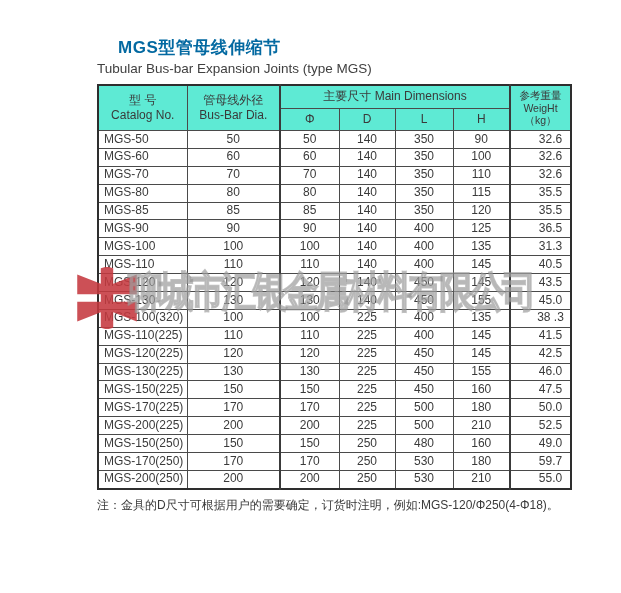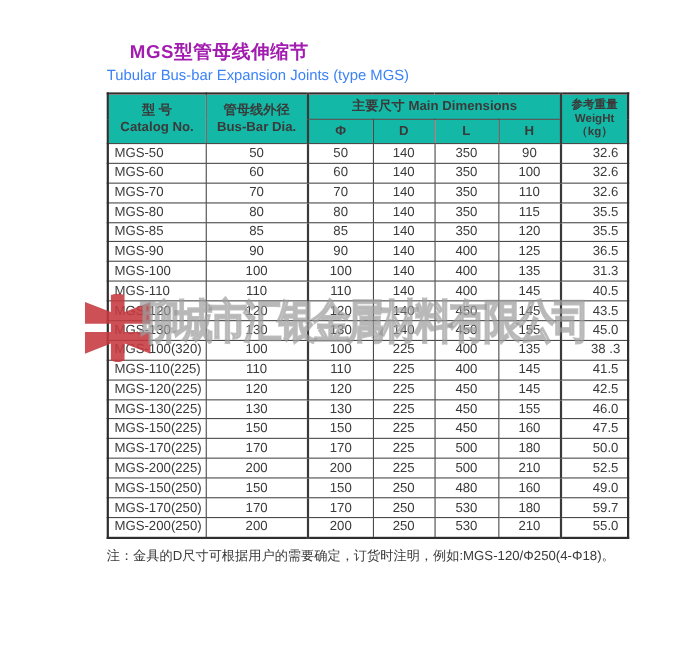--- a/index.html
+++ b/index.html
@@ -5,39 +5,39 @@
   html,body { margin:0; padding:0; }
   body {
     width:621px; height:593px; background:#ffffff;
     font-family:"Liberation Sans","DejaVu Sans",sans-serif;
     color:#3a3a3a; position:relative; overflow:hidden;
   }
   .page { position:absolute; inset:0; }
 
   .title-zh {
     position:absolute; left:118px; top:36px;
-    font-size:17px; font-weight:bold; color:#a21caf; letter-spacing:0.5px;
+    font-size:17px; font-weight:bold; color:#0369a1; letter-spacing:0.5px;
   }
   .subtitle-en {
     position:absolute; left:97px; top:61px;
-    font-size:13.5px; color:#3b82f6;
+    font-size:13.5px; color:#404040;
   }
 
   table.spec-table {
     position:absolute; left:97px; top:84px;
     border-collapse:collapse; table-layout:fixed; width:473px;
     background:#ffffff;
   }
   .spec-table th, .spec-table td {
     border:1px solid #4a4a4a; padding:0;
     font-size:12px; text-align:center; vertical-align:middle;
     color:#3a3a3a; line-height:1.15; overflow:hidden; white-space:nowrap;
   }
   .spec-table { border:2px solid #2e2e2e; }
-  .spec-table thead th { background:#14b8a6; font-weight:bold; height:22px; }
+  .spec-table thead th { background:#5eead4; font-weight:normal; height:22px; }
   .spec-table thead th.two-line { line-height:1.25; }
   .spec-table th.group-dims { border-left:2px solid #3a3a3a; }
   .spec-table th.col-weight { border-left:2px solid #3a3a3a; font-size:10.5px; line-height:1.18; }
   .spec-table td { height:16.9px; }
   .spec-table td:first-child { text-align:left; padding-left:5px; }
   .spec-table td:nth-child(3) { border-left:2px solid #3a3a3a; }
   .spec-table td:nth-child(7) { border-left:2px solid #3a3a3a;padding-left:20px; }
   .spec-table thead tr:last-child th { height:21px; }
 
   .note {

